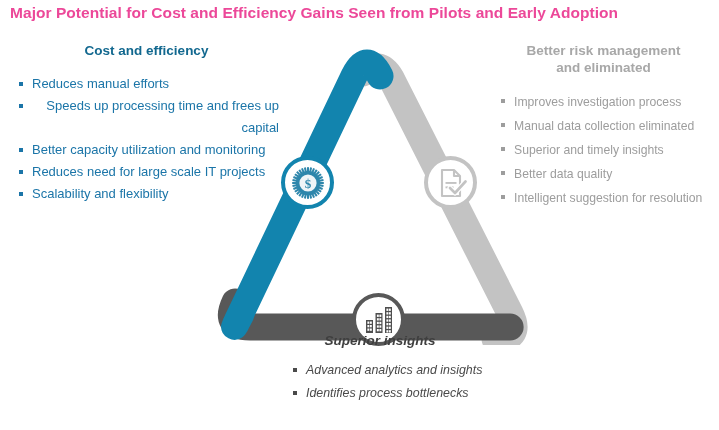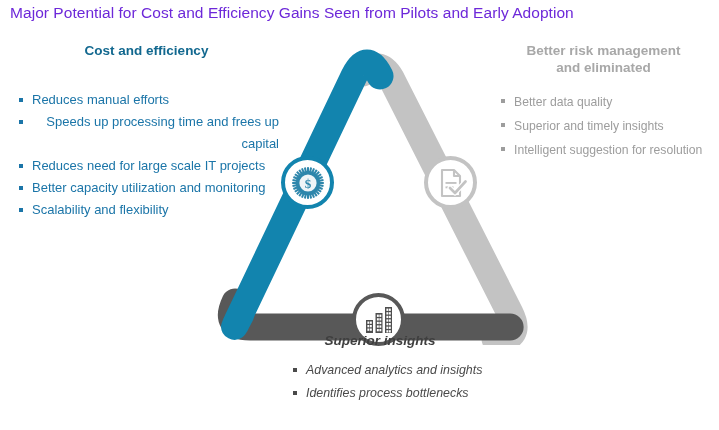--- a/index.html
+++ b/index.html
@@ -16,22 +16,22 @@
     -webkit-font-smoothing: antialiased;
   }
 
   
   #page-title {
     position: absolute;
     left: 10px;
     top: 4px;
     width: 700px;
     font-size: 15.5px;
-    font-weight: 400;
-    color: #6d28d9;
+    font-weight: 700;
+    color: #ec4899;
     letter-spacing: 0.05px;
     white-space: nowrap;
   }
 
   
   .col-heading {
     font-size: 13.5px;
     font-weight: bold;
     text-align: center;
     line-height: 17px;
@@ -65,21 +65,21 @@
   
   #left-column {
     position: absolute;
     left: 14px;
     top: 42px;
     width: 265px;
     color: #1B75A8;
   }
   #left-column .col-heading {
     color: #12688F;
-    margin-bottom: 30px;
+    margin-bottom: 14px;
     padding: 0 28px;
   }
   #left-column .bullet-list { padding-left: 4px; }
 
   
   #right-column {
     position: absolute;
     left: 496px;
     top: 42px;
     width: 215px;
@@ -274,34 +274,36 @@
   </svg>
 </div>
 
 <div id="left-column">
   <div class="col-heading">
     <div>Cost and efficiency</div>
   </div>
   <ul class="bullet-list">
     <li>Reduces manual efforts</li>
     <li class="wrap">Speeds up processing time and frees up capital</li>
+    <li>Better capacity utilization and monitoring</li>
     <li>Reduces need for large scale IT projects</li>
-    <li>Better capacity utilization and monitoring</li>
     <li>Scalability and flexibility</li>
   </ul>
 </div>
 
 <div id="right-column">
   <div class="col-heading">
     <div>Better risk management</div>
     <div>and eliminated</div>
   </div>
   <ul class="bullet-list">
+    <li>Improves investigation process</li>
+    <li>Manual data collection eliminated</li>
+    <li>Superior and timely insights</li>
     <li>Better data quality</li>
-    <li>Superior and timely insights</li>
     <li>Intelligent suggestion for resolution</li>
   </ul>
 </div>
 
 <div id="bottom-column">
   <div class="col-heading">Superior insights</div>
   <ul class="bullet-list">
     <li>Advanced analytics and insights</li>
     <li>Identifies process bottlenecks</li>
   </ul>

